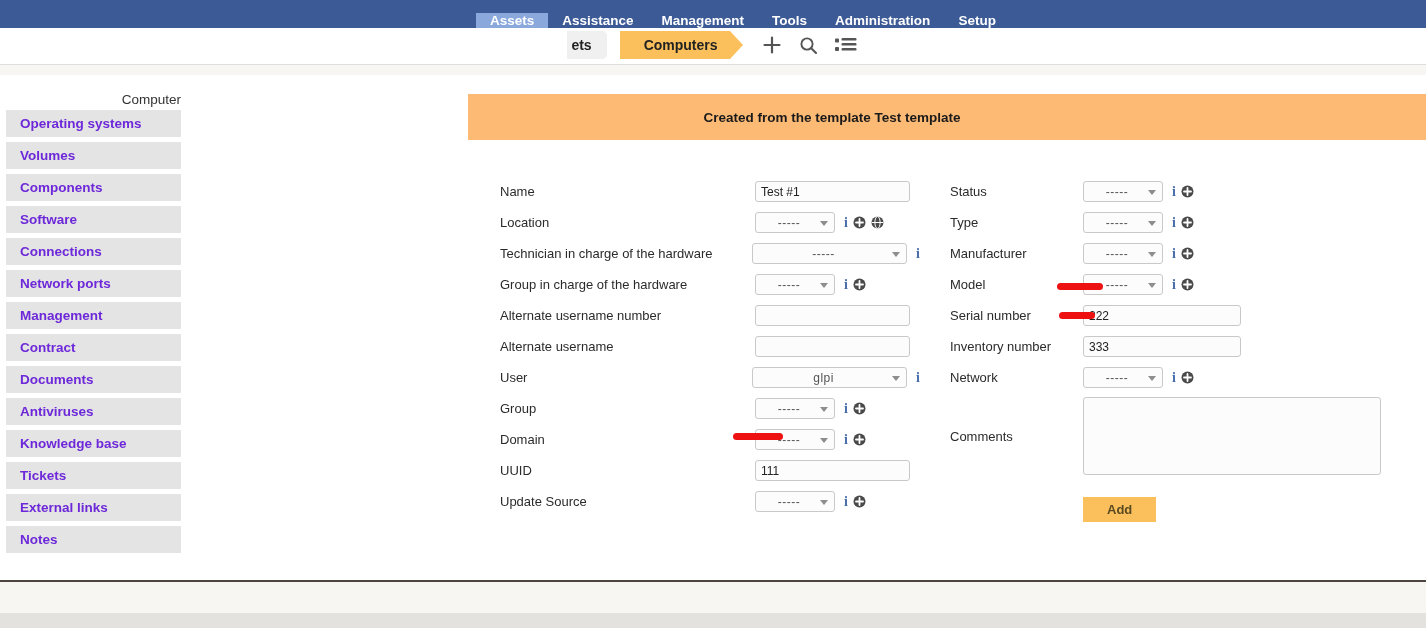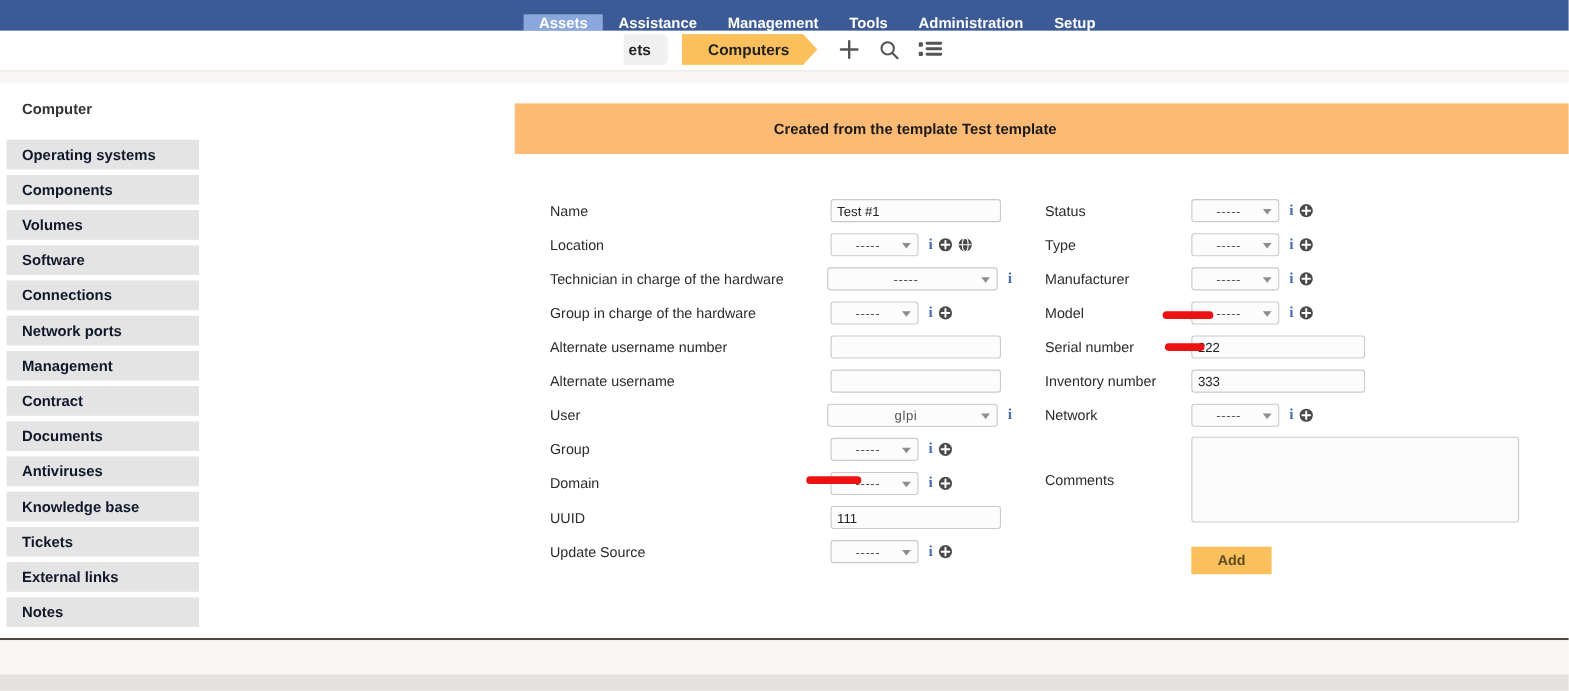--- a/index.html
+++ b/index.html
@@ -79,31 +79,32 @@
     position: absolute; left: 0; top: 65px;
     width: 1426px; height: 10px; background: #f7f6f2;
   }
 
   
   .sidebar {
     position: absolute; left: 6px; top: 88px;
     width: 175px;
   }
   .sidebar-title {
-    font-size: 13.5px; font-weight: bold; color: #333;
-    padding: 4px 0 20px 14px;
+    font-size: 13.5px; font-weight: normal; color: #333;
+    padding: 4px 0 3px 14px;
+    text-align: right;
   }
   .sidebar-item {
     background: #e4e4e4;
     height: 27px;
     margin-bottom: 5px;
     display: flex; align-items: center;
     padding-left: 14px;
     font-size: 13.5px; font-weight: bold;
-    color: #0f172a;
+    color: #6d28d9;
   }
 
   
   .panel {
     position: absolute; left: 468px; top: 94px;
     width: 958px;
   }
   .panel-header {
     background: #fdba74;
     height: 46px;
@@ -254,24 +255,24 @@
 </div>
 <div class="hr-under-crumb"></div>
 <div class="band-under"></div>
 
 <div class="sidebar">
   <div class="sidebar-title">Computer</div>
   <div class="sidebar-item">
       <span>Operating systems</span>
     </div>
   <div class="sidebar-item">
+      <span>Volumes</span>
+    </div>
+  <div class="sidebar-item">
       <span>Components</span>
-    </div>
-  <div class="sidebar-item">
-      <span>Volumes</span>
     </div>
   <div class="sidebar-item">
       <span>Software</span>
     </div>
   <div class="sidebar-item">
       <span>Connections</span>
     </div>
   <div class="sidebar-item">
       <span>Network ports</span>
     </div>

